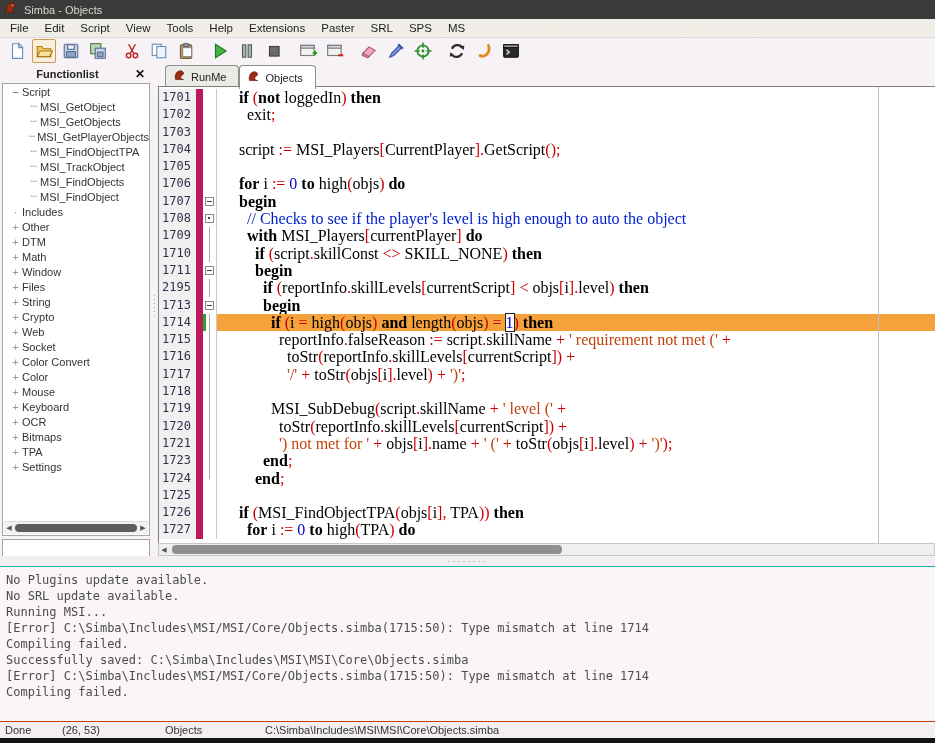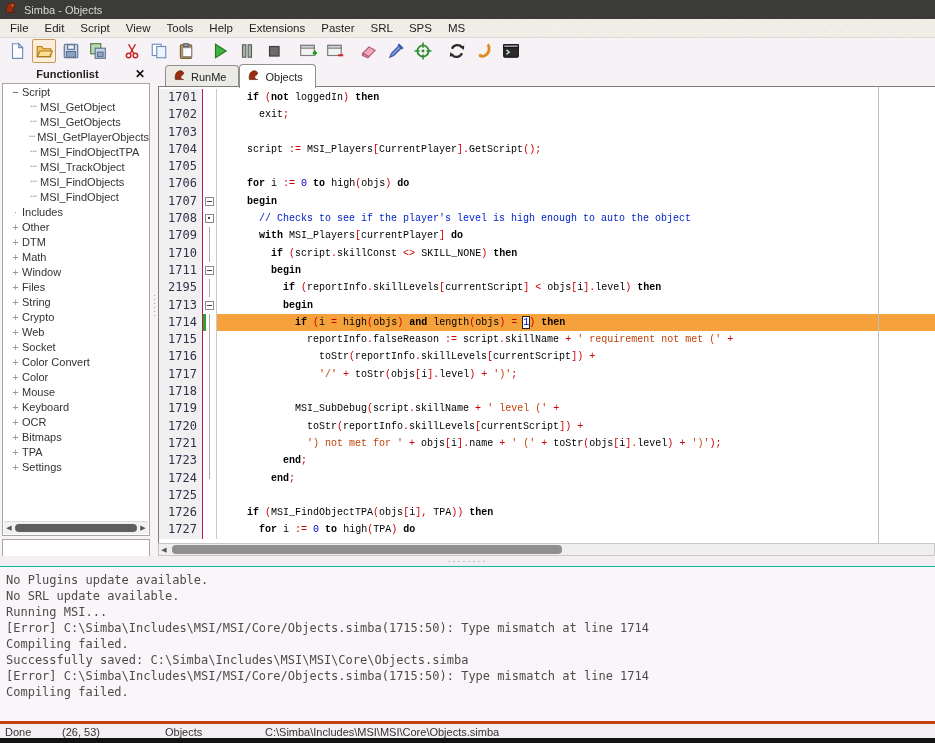--- a/index.html
+++ b/index.html
@@ -30,37 +30,37 @@
   .tree-row{height:15px;display:flex;align-items:center;font-size:11px;color:#333;white-space:nowrap;}
   .tw-glyph{display:inline-block;text-align:center;color:#999;}
   .tw-glyph.minus{color:#555;}
   .tree-h-scroll{position:absolute;left:1px;right:1px;bottom:1px;height:12px;background:#f1f1f1;border-top:1px solid #ddd;display:flex;align-items:center;}
   .scroll-arrow{width:10px;font-size:7px;color:#555;text-align:center;}
   .tree-thumb{flex:1;height:8px;background:#5e5e5e;border-radius:4px;margin:0 1px;}
   .searchbox{position:absolute;left:2px;top:475px;width:148px;height:19px;background:#fff;border:1px solid #a8a49e;box-sizing:border-box;}
   .vgrip{position:absolute;left:152px;top:230px;width:5px;color:#8a8a8a;font-size:8px;line-height:4px;text-align:center;}
 
   
-  .tabbar{position:absolute;left:157px;top:64px;width:778px;height:22px;background:#f7f2f6;display:flex;align-items:center;padding-left:8px;box-sizing:border-box;}
+  .tabbar{position:absolute;left:157px;top:64px;width:778px;height:22px;background:#f7f2f6;display:flex;align-items:flex-start;padding-left:8px;box-sizing:border-box;}
   .tab{display:flex;align-items:center;gap:5px;font-size:11px;color:#222;border:1px solid #8f8f8f;border-bottom:none;border-radius:4px 4px 0 0;padding:3px 12px 3px 7px;background:#eceae5;position:relative;top:1px;height:15px;}
   .tab.active{background:#fff;height:17px;z-index:3;}
 
   
   .editorbox{position:absolute;left:158px;top:86px;width:777px;height:457px;background:#fff;border-top:1px solid #7e7e7e;border-left:1px solid #7e7e7e;box-sizing:border-box;overflow:hidden;}
   .edrows{position:absolute;left:0;top:2px;right:0;}
   .edrow{display:flex;height:17.3px;align-items:stretch;}
-  .gut{width:44px;background:#f0f0f0;border-right:1px solid #be185d;color:#30304a;font-family:"DejaVu Sans Mono",monospace;font-size:12px;text-align:right;padding-right:5px;box-sizing:border-box;line-height:17.3px;flex:none;}
+  .gut{width:44px;background:#f0f0f0;border-right:7px solid #be185d;color:#30304a;font-family:"DejaVu Sans Mono",monospace;font-size:12px;text-align:right;padding-right:5px;box-sizing:border-box;line-height:17.3px;flex:none;}
   .fold{width:13px;background:#fff;border-right:1px solid #c9c9c9;position:relative;flex:none;display:flex;align-items:center;justify-content:center;}
   .chgbar{position:absolute;left:0;top:0;width:3px;height:100%;background:#2fa32f;}
   .fbox{width:9px;height:9px;border:1px solid #8a8a8a;background:#fff;position:relative;box-sizing:border-box;}
   .fbox.minus::after{content:"";position:absolute;left:1px;right:1px;top:3px;height:1px;background:#444;}
   .fbox.dot::after{content:"";position:absolute;left:2px;top:2px;width:2px;height:2px;background:#444;}
   .fline{width:1px;height:100%;background:#aaa;}
   .fend{width:1px;height:55%;background:#aaa;position:absolute;top:0;}
-  .code{flex:1;font-family:Liberation Mono, monospace;font-size:10px;line-height:17.3px;white-space:pre;padding-left:6px;color:#000;}
+  .code{flex:1;font-family:Liberation Serif, serif;font-size:16px;line-height:17.3px;white-space:pre;padding-left:6px;color:#000;}
   .code.hl{background:#f5a13c;}
   .tk-kw{font-weight:bold;color:#000;}
   .tk-id{color:#000;}
   .tk-sym{color:#cc0000;}
   .tk-num{color:#0000cc;}
   .tk-str{color:#c2410c;}
   .tk-cmt{color:#0022cc;}
   .caret-box{outline:1px solid #222;background:#fcfcfc;}
   .margin-line{position:absolute;left:719px;top:0;bottom:0;width:1px;background:#bfbfbf;z-index:2;}
 
@@ -70,21 +70,21 @@
 
   
   .splitter{position:absolute;left:0;top:556px;width:935px;height:10px;background:#f2eef1;display:flex;align-items:center;justify-content:center;}
   .splitter .grip{color:#8a8a8a;font-size:9px;letter-spacing:2px;line-height:6px;}
 
   
   .console{position:absolute;left:0;top:566px;width:935px;height:155px;background:#faf5f9;border-top:1px solid #14b8a6;box-sizing:border-box;padding:5px 6px;font-family:"DejaVu Sans Mono",monospace;font-size:12px;line-height:16px;color:#4c4c4c;overflow:hidden;}
   .console-line{white-space:pre;}
 
   
-  .statusbar{position:absolute;left:0;top:721px;width:935px;height:17px;background:#f3eff3;border-top:3px solid #c2410c;box-sizing:border-box;font-size:11px;color:#333;}
+  .statusbar{position:absolute;left:0;top:721px;width:935px;height:17px;background:#f3eff3;border-top:1px solid #c2410c;box-sizing:border-box;font-size:11px;color:#333;}
   .sb-item{position:absolute;top:2px;white-space:nowrap;}
   .blackstrip{position:absolute;left:0;top:738px;width:935px;height:5px;background:#121212;}
 </style>
 </head>
 <body>
 
 <div id="app">
 
   <div class="titlebar">
     <span>

